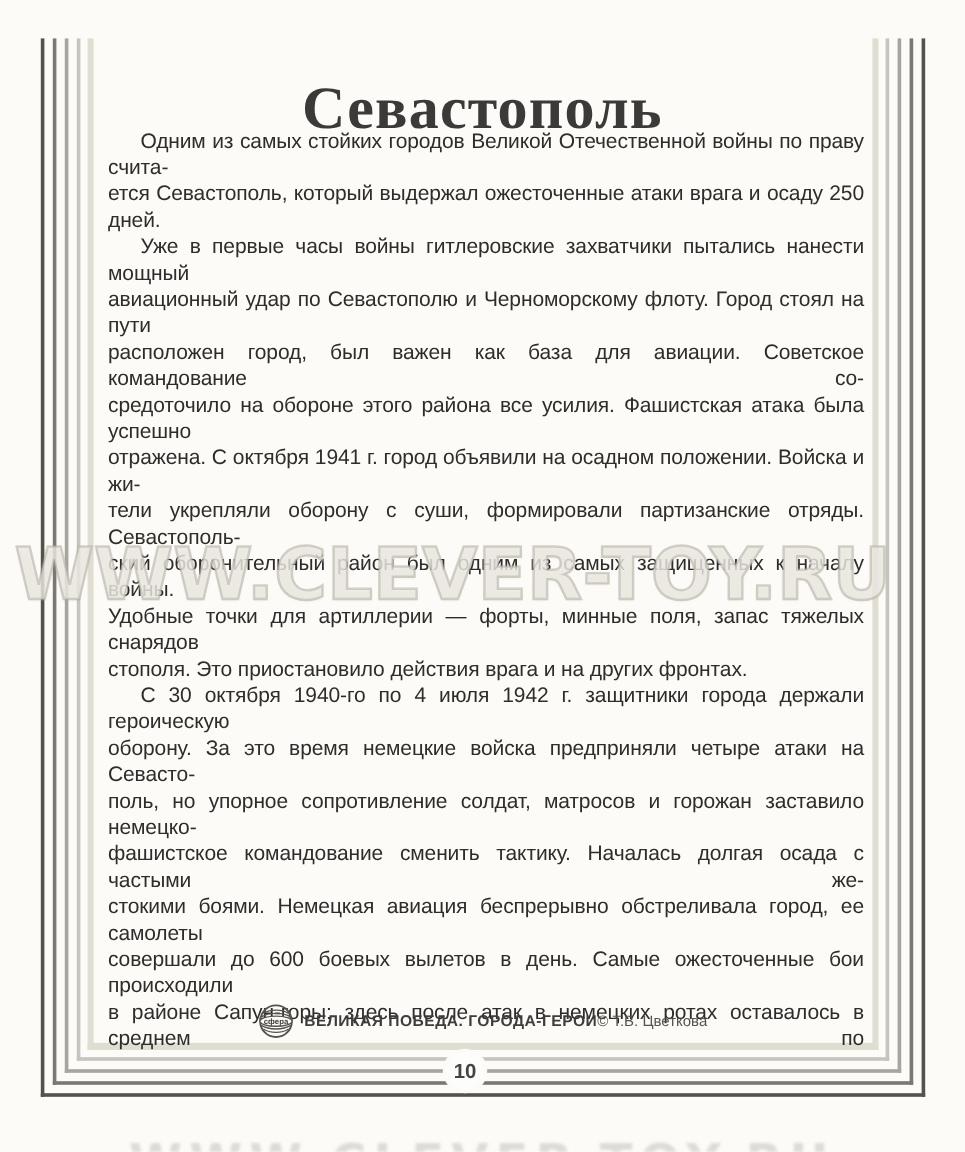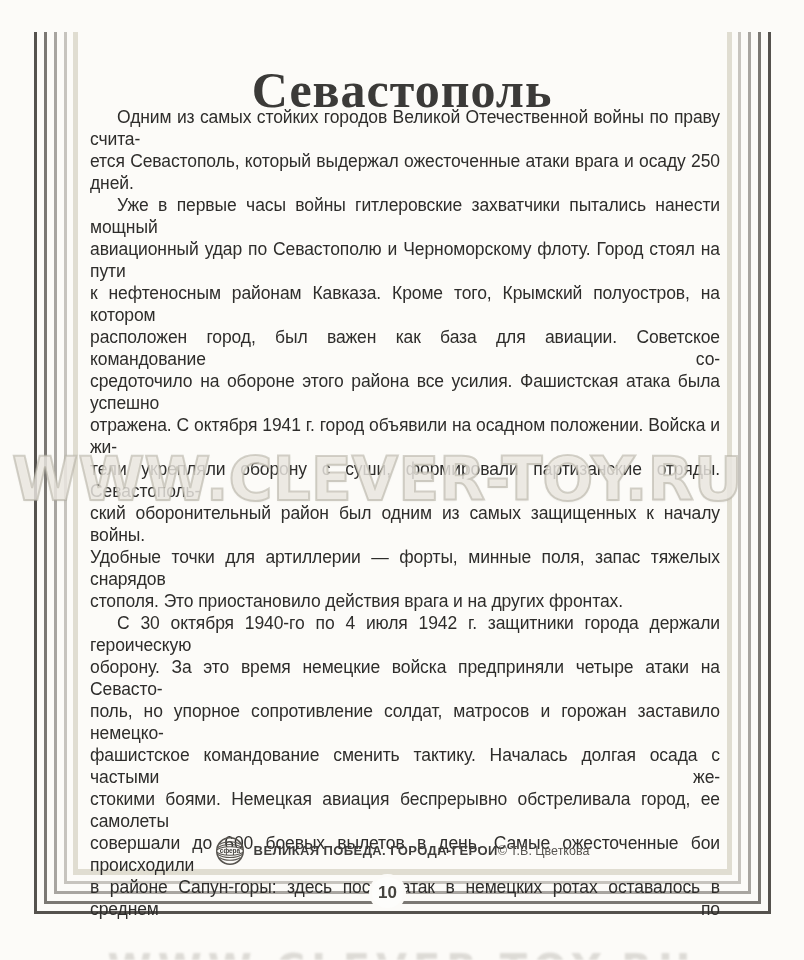--- a/index.html
+++ b/index.html
@@ -71,21 +71,20 @@
 <div class="frame f4" style="border-color: rgb(199, 196, 190);"></div>
 <div class="frame f5" style="border-color: rgb(224, 221, 209);"></div>
 
 <h1 class="title">Севастополь</h1>
 
 <div class="article">
     <div class="line first">Одним из самых стойких городов Великой Отечественной войны по праву счита-</div>
     <div class="line last">ется Севастополь, который выдержал ожесточенные атаки врага и осаду 250 дней.</div>
     <div class="line first">Уже в первые часы войны гитлеровские захватчики пытались нанести мощный</div>
     <div class="line">авиационный удар по Севастополю и Черноморскому флоту. Город стоял на пути</div>
-    <div class="line">к нефтеносным районам Кавказа. Кроме того, Крымский полуостров, на котором</div>
     <div class="line">расположен город, был важен как база для авиации. Советское командование со-</div>
     <div class="line">средоточило на обороне этого района все усилия. Фашистская атака была успешно</div>
     <div class="line">отражена. С октября 1941 г. город объявили на осадном положении. Войска и жи-</div>
     <div class="line">тели укрепляли оборону с суши, формировали партизанские отряды. Севастополь-</div>
     <div class="line">ский оборонительный район был одним из самых защищенных к началу войны.</div>
     <div class="line">Удобные точки для артиллерии — форты, минные поля, запас тяжелых снарядов</div>
     <div class="line last">стополя. Это приостановило действия врага и на других фронтах.</div>
     <div class="line first">С 30 октября 1940-го по 4 июля 1942 г. защитники города держали героическую</div>
     <div class="line">оборону. За это время немецкие войска предприняли четыре атаки на Севасто-</div>
     <div class="line">поль, но упорное сопротивление солдат, матросов и горожан заставило немецко-</div>

